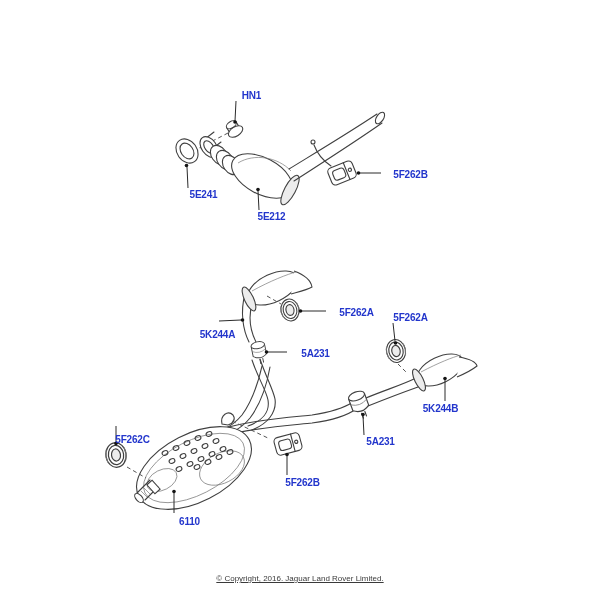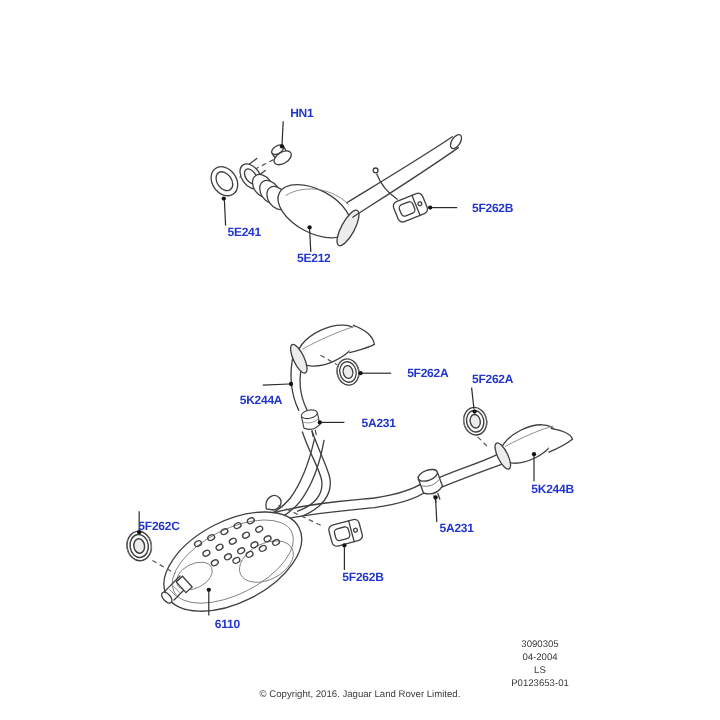--- a/index.html
+++ b/index.html
@@ -5,21 +5,21 @@
   html,body{margin:0;padding:0;background:#fff;}
   #stage{position:relative;width:600px;height:600px;background:#ffffff;overflow:hidden;
          font-family:"Liberation Sans",sans-serif;}
   #art{position:absolute;left:0;top:0;}
   .part-label{position:absolute;transform:translate(-50%,-50%);
       font:bold 10px "Liberation Sans",sans-serif;color:#2336cc;
       letter-spacing:-0.2px;white-space:nowrap;cursor:pointer;padding-left:31px;}
   .plate{position:absolute;left:400px;top:531px;width:100px;text-align:center;
       font:8px "Liberation Sans",sans-serif;color:#3a3a3a;line-height:11px;}
   .copyright{position:absolute;left:0;top:574px;width:600px;text-align:center;
-      font:8px "Liberation Sans",sans-serif;color:#3a3a3a;}
+      font:8px "Liberation Sans",sans-serif;color:#3a3a3a;text-decoration:underline;}
   svg .ln{stroke:#404040;stroke-width:1.1;fill:none;stroke-linecap:round;}
   svg .fw{stroke:#404040;stroke-width:1.1;fill:#ffffff;}
   svg .fg{stroke:#404040;stroke-width:1.1;fill:#ececec;}
   svg .thin{stroke:#7a7a7a;stroke-width:0.7;fill:none;}
   svg .dash{stroke:#555;stroke-width:1;fill:none;stroke-dasharray:4 3;}
   svg .leader{stroke:#2b2b2b;stroke-width:1;fill:none;}
   svg .dot{fill:#141414;stroke:none;}
 </style>
 </head>
 <body>
@@ -205,33 +205,27 @@
         <circle cx="116" cy="443.5" r="1.8" class="dot"></circle>
       <path d="M287,475 L287,456" class="leader"></path>
         <circle cx="287" cy="454.5" r="1.8" class="dot"></circle>
       <path d="M174,513 L174,493" class="leader"></path>
         <circle cx="174" cy="491.5" r="1.8" class="dot"></circle>
     </g>
   </svg>
 
   <div class="part-label" style="left:236px;top:95px">HN1</div>
   <div class="part-label" style="left:188px;top:194px">5E241</div>
-  <div class="part-label" style="left:246px;top:216px">5E212</div>
+  <div class="part-label" style="left:256px;top:216px">5E212</div>
   <div class="part-label" style="left:395px;top:174px">5F262B</div>
   <div class="part-label" style="left:202px;top:334px">5K244A</div>
   <div class="part-label" style="left:341px;top:312px">5F262A</div>
   <div class="part-label" style="left:395px;top:317px">5F262A</div>
   <div class="part-label" style="left:300px;top:353px">5A231</div>
   <div class="part-label" style="left:365px;top:441px">5A231</div>
-  <div class="part-label" style="left:445px;top:408px">5K244B</div>
+  <div class="part-label" style="left:425px;top:408px">5K244B</div>
   <div class="part-label" style="left:117px;top:439px">5F262C</div>
   <div class="part-label" style="left:287px;top:482px">5F262B</div>
   <div class="part-label" style="left:174px;top:521px">6110</div>
 
-  <div class="plate">
-    <div>3090305</div>
-    <div>04-2004</div>
-    <div>LS</div>
-    <div>P0123653-01</div>
-  </div>
 
   <div class="copyright">© Copyright, 2016. Jaguar Land Rover Limited.</div>
 </div>
 
 </body></html>

